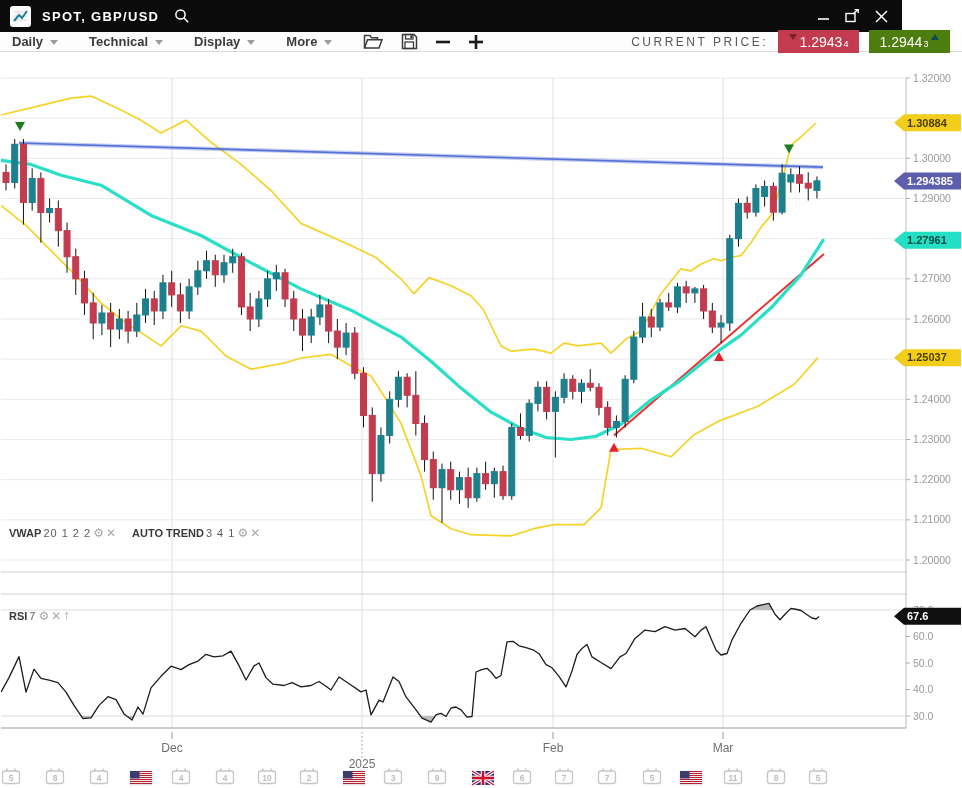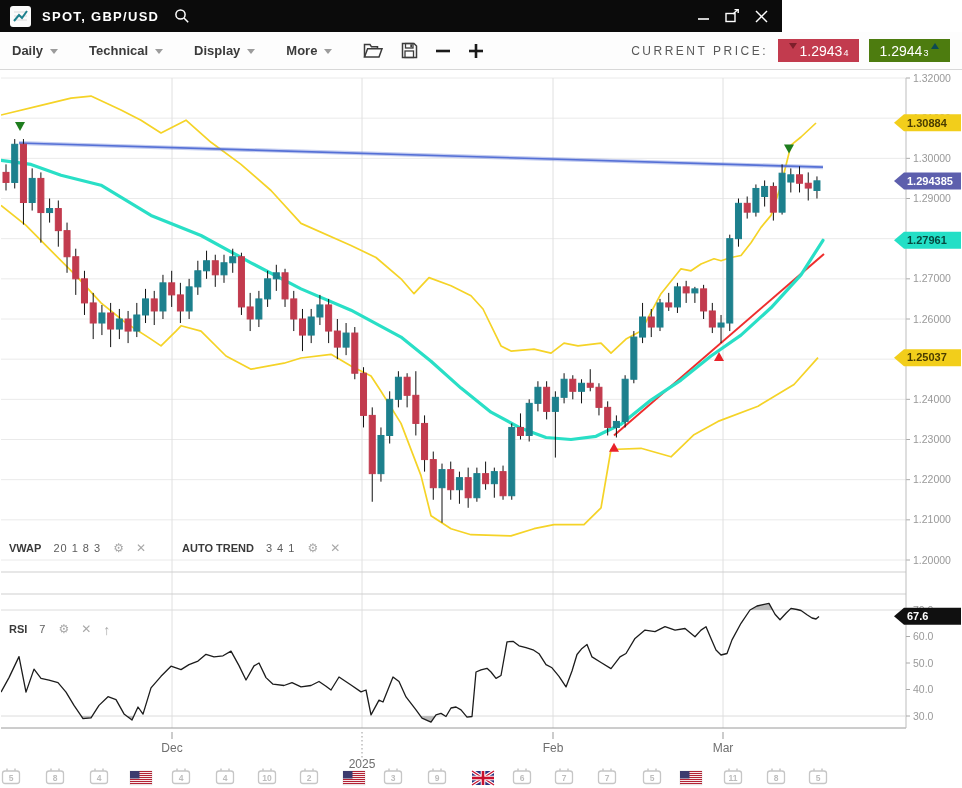--- a/index.html
+++ b/index.html
@@ -1,46 +1,46 @@
 <!DOCTYPE html>
 <html><head>
 <meta charset="utf-8">
 <style>
   html,body{margin:0;padding:0;}
   body{width:962px;height:788px;position:relative;overflow:hidden;background:#fff;
        font-family:"Liberation Sans",sans-serif;-webkit-font-smoothing:antialiased;}
   
-  .titlebar{position:absolute;top:0;left:0;width:782px;height:32px;background:#0b0b0b;
+  .titlebar{position:absolute;top:0;left:0;width:902px;height:32px;background:#0b0b0b;
             display:flex;align-items:center;padding:0 10px;box-sizing:border-box;z-index:20;}
   .app-logo{width:21px;height:21px;background:#fbfbfb;border-radius:3px;position:relative;flex:0 0 auto;}
   .app-title{color:#fff;font-size:13px;font-weight:bold;letter-spacing:1.3px;margin-left:11px;}
   .tb-search{margin-left:15px;display:flex;align-items:center;cursor:pointer;}
   .win-controls{margin-left:auto;display:flex;align-items:center;gap:15px;padding-right:4px;}
   .win-btn{cursor:pointer;display:flex;align-items:center;}
   
-  .toolbar{position:absolute;top:32px;left:0;width:962px;height:38px;background:#fdfdfd;
+  .toolbar{position:absolute;top:32px;left:0;width:962px;height:20px;background:#fdfdfd;
            border-bottom:1px solid #d8d8d8;display:flex;align-items:center;padding:0 12px;
            box-sizing:border-box;z-index:20;}
   .menu{display:flex;align-items:center;margin-right:31px;font-size:13px;font-weight:bold;
         color:#3b3b3b;cursor:pointer;white-space:nowrap;}
   .caret{width:0;height:0;border-left:4px solid transparent;border-right:4px solid transparent;
          border-top:5px solid #9c9c9c;margin-left:7px;margin-top:2px;}
   .tool-btn{margin-right:17px;cursor:pointer;display:flex;align-items:center;}
   .cp-label{margin-left:auto;font-size:12px;color:#585858;letter-spacing:2.5px;white-space:nowrap;}
   .price-box{width:81px;height:23px;display:flex;align-items:center;justify-content:center;
              color:#fff;font-size:14px;margin-left:10px;cursor:pointer;position:relative;}
   .price-sub{font-size:9px;margin-top:5px;margin-left:1px;}
   .tri-dn{width:0;height:0;border-left:4px solid transparent;border-right:4px solid transparent;
           border-top:6px solid #7d1f2b;margin-right:3px;transform:translateY(-5px);}
   .tri-up{width:0;height:0;border-left:4px solid transparent;border-right:4px solid transparent;
           border-bottom:6px solid #0d4a52;margin-left:3px;transform:translateY(-5px);}
   
   #chart-wrap{position:absolute;top:70px;left:1px;width:962px;height:718px;}
-  .ind-row{position:absolute;display:flex;align-items:flex-start;gap:12px;font-size:11px;z-index:6;
-           left:8px;white-space:nowrap;margin-top:15px;}
+  .ind-row{position:absolute;display:flex;align-items:flex-end;gap:2px;font-size:11px;z-index:6;
+           left:8px;white-space:nowrap;}
   .ind-name{font-weight:bold;color:#3a3a3a;}
   .ind-params{color:#5c5c5c;letter-spacing:1px;}
   .ind-ic{color:#a8a8a8;font-size:12px;cursor:pointer;line-height:1;}
   .ind-gap{width:12px;}
 </style>
 </head>
 <body>
 
 <div class="titlebar">
   <span class="app-logo">
@@ -558,21 +558,21 @@
         <line x1="813" y1="698.5" x2="813" y2="702" stroke="#c6c6c6" stroke-width="1.5"></line>
         <line x1="821" y1="698.5" x2="821" y2="702" stroke="#c6c6c6" stroke-width="1.5"></line>
         <rect x="808.5" y="701" width="17" height="12.5" rx="2.5" fill="#fff" stroke="#c6c6c6" stroke-width="1.3"></rect>
         <text x="817" y="710.8" text-anchor="middle" font-size="8.5" font-weight="bold" fill="#bdbdbd">5</text>
       </g>
     </svg>
 
   
   <div class="ind-row" style="top:457px">
     <span class="ind-name">VWAP</span>
-    <span class="ind-params">20 1 8 3</span>
+    <span class="ind-params">20 1 2 2</span>
     <span class="ind-ic">⚙</span>
     <span class="ind-ic">✕</span>
     <span class="ind-gap"></span>
     <span class="ind-name">AUTO TREND</span>
     <span class="ind-params">3 4 1</span>
     <span class="ind-ic">⚙</span>
     <span class="ind-ic">✕</span>
   </div>
   <div class="ind-row" style="top:538px">
     <span class="ind-name">RSI</span>

